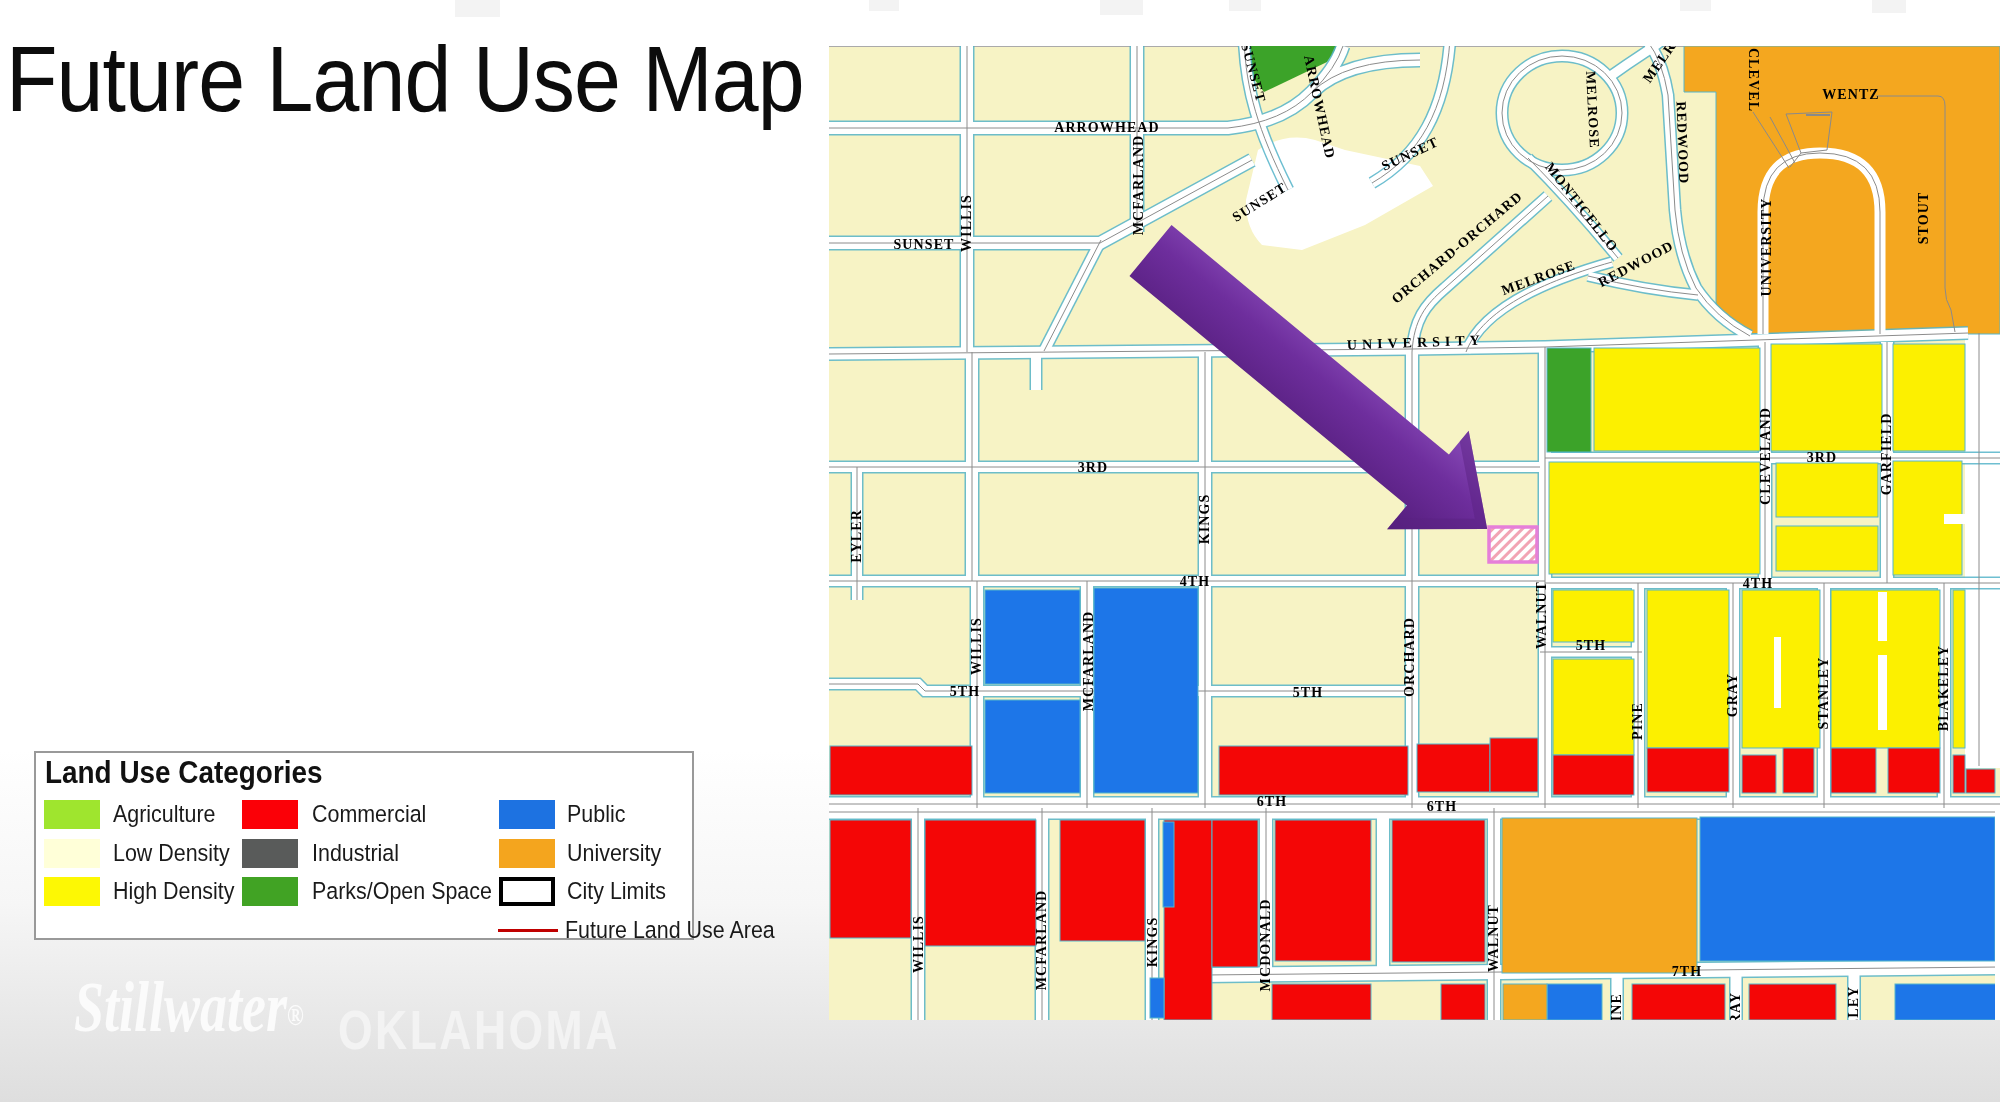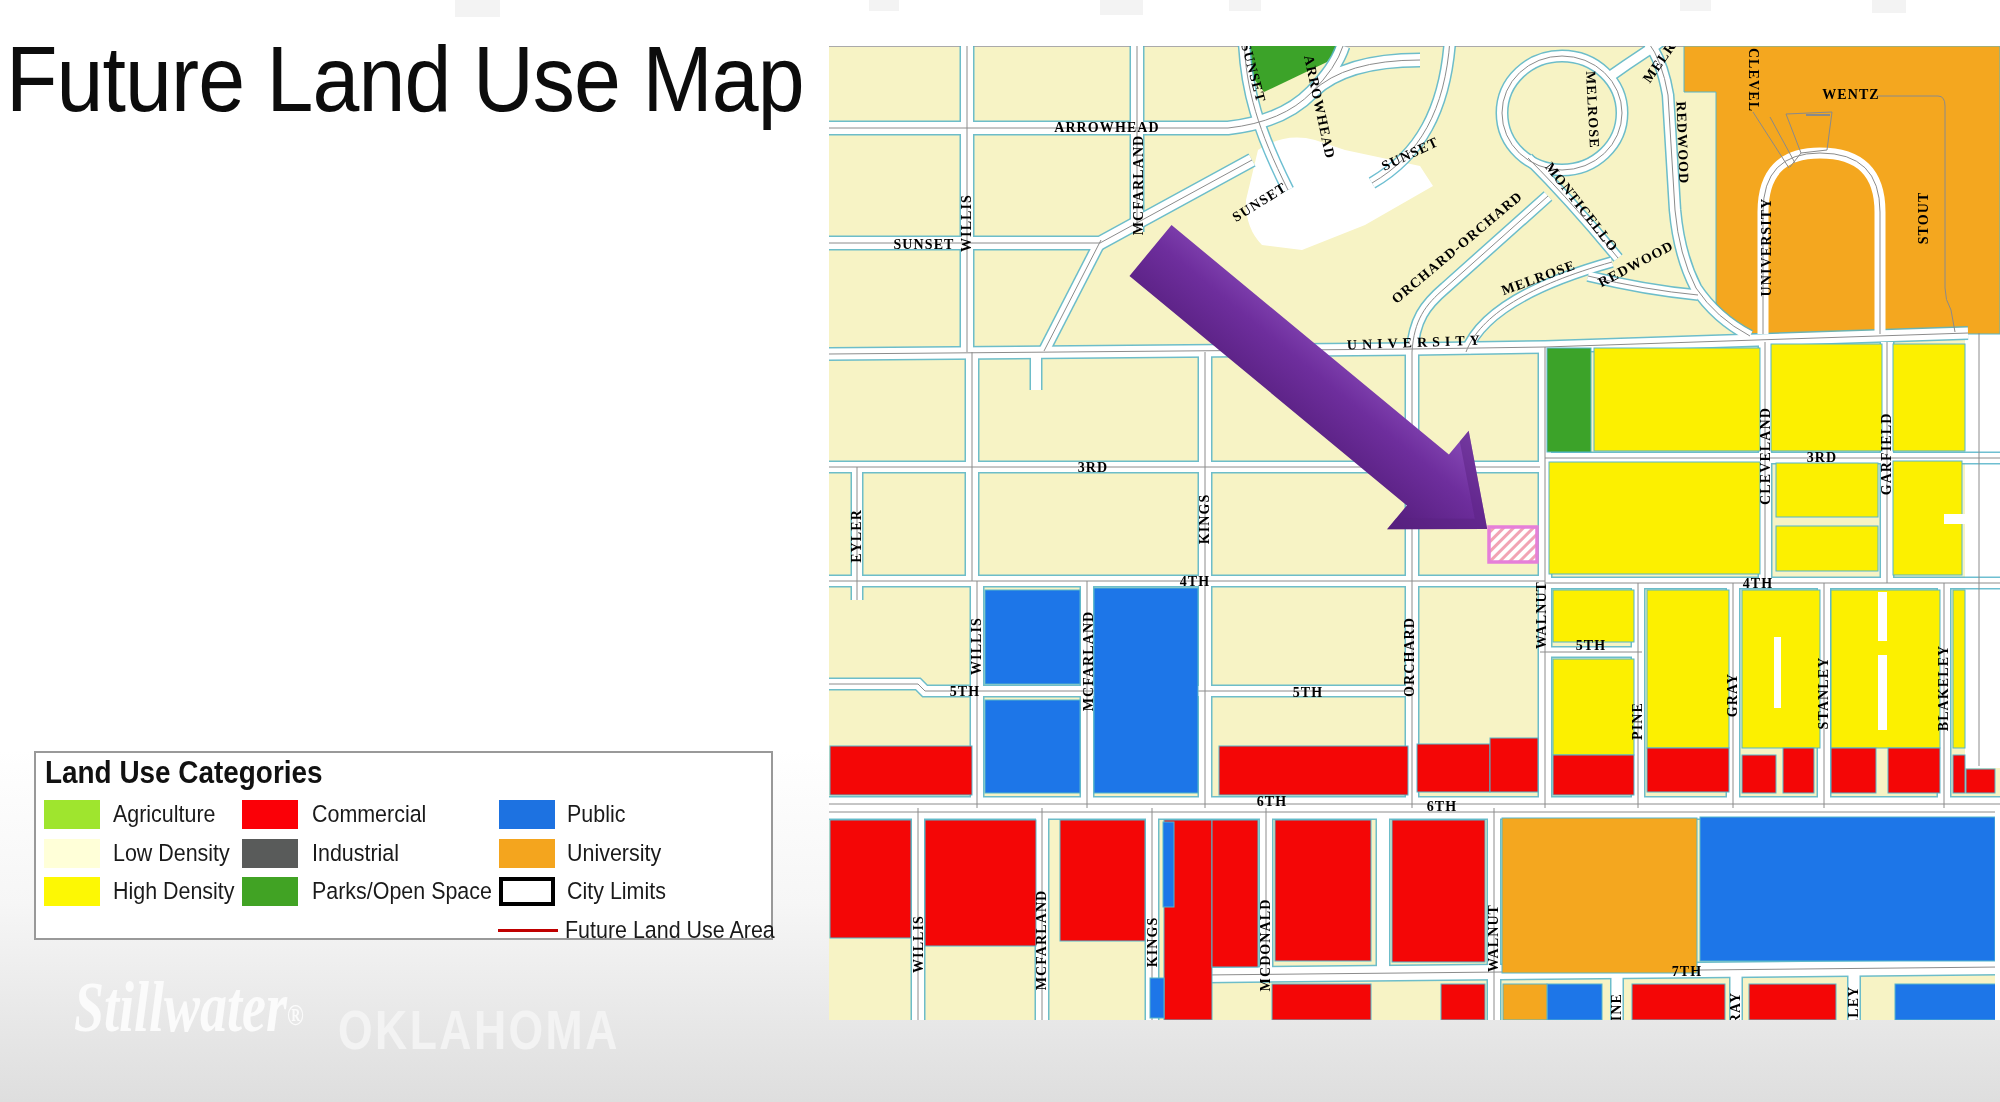--- a/index.html
+++ b/index.html
@@ -1,20 +1,20 @@
 <!DOCTYPE html>
 <html><head>
 <meta charset="utf-8">
 <style>
 html,body{margin:0;padding:0}
 body{width:2000px;height:1102px;position:relative;overflow:hidden;
  background:linear-gradient(180deg,#ffffff 0%,#ffffff 68%,#f6f6f6 82%,#e7e7e7 93%,#dedede 100%);
  font-family:"Liberation Sans",sans-serif;}
 .title{position:absolute;left:6px;top:26px;font-size:93px;font-weight:400;color:#0c0c0c;letter-spacing:-1px;white-space:nowrap;transform:scaleX(0.906);transform-origin:0 0;}
-.legend{position:absolute;left:34px;top:751px;width:739px;height:189px;background:#fff;border:2px solid #999;box-sizing:border-box;}
+.legend{position:absolute;left:34px;top:751px;width:660px;height:189px;background:#fff;border:2px solid #999;box-sizing:border-box;}
 .ltitle{position:absolute;left:9px;top:2px;font-size:31px;font-weight:700;color:#111;white-space:nowrap;transform:scaleX(0.9);transform-origin:0 0;}
 .sw{position:absolute;width:56px;height:29px;}
 .ltext{position:absolute;font-size:24.5px;color:#1a1a1a;white-space:nowrap;transform:scaleX(0.875);transform-origin:0 50%;}
 .logo-s{position:absolute;left:74px;top:966px;font-family:"Liberation Serif",serif;font-style:italic;font-weight:700;font-size:72px;color:#fbfbfb;letter-spacing:0px;transform:scaleX(0.75);transform-origin:0 0;}
 .logo-o{position:absolute;left:338px;top:998px;font-size:55px;font-weight:700;color:#f3f3f3;letter-spacing:3px;transform:scaleX(0.81);transform-origin:0 0;}
 .mark{position:absolute;background:#f3f3f3;}
 svg text{font-family:"Liberation Serif",serif;font-weight:700;fill:#000;}
 </style>
 </head>
 <body>

